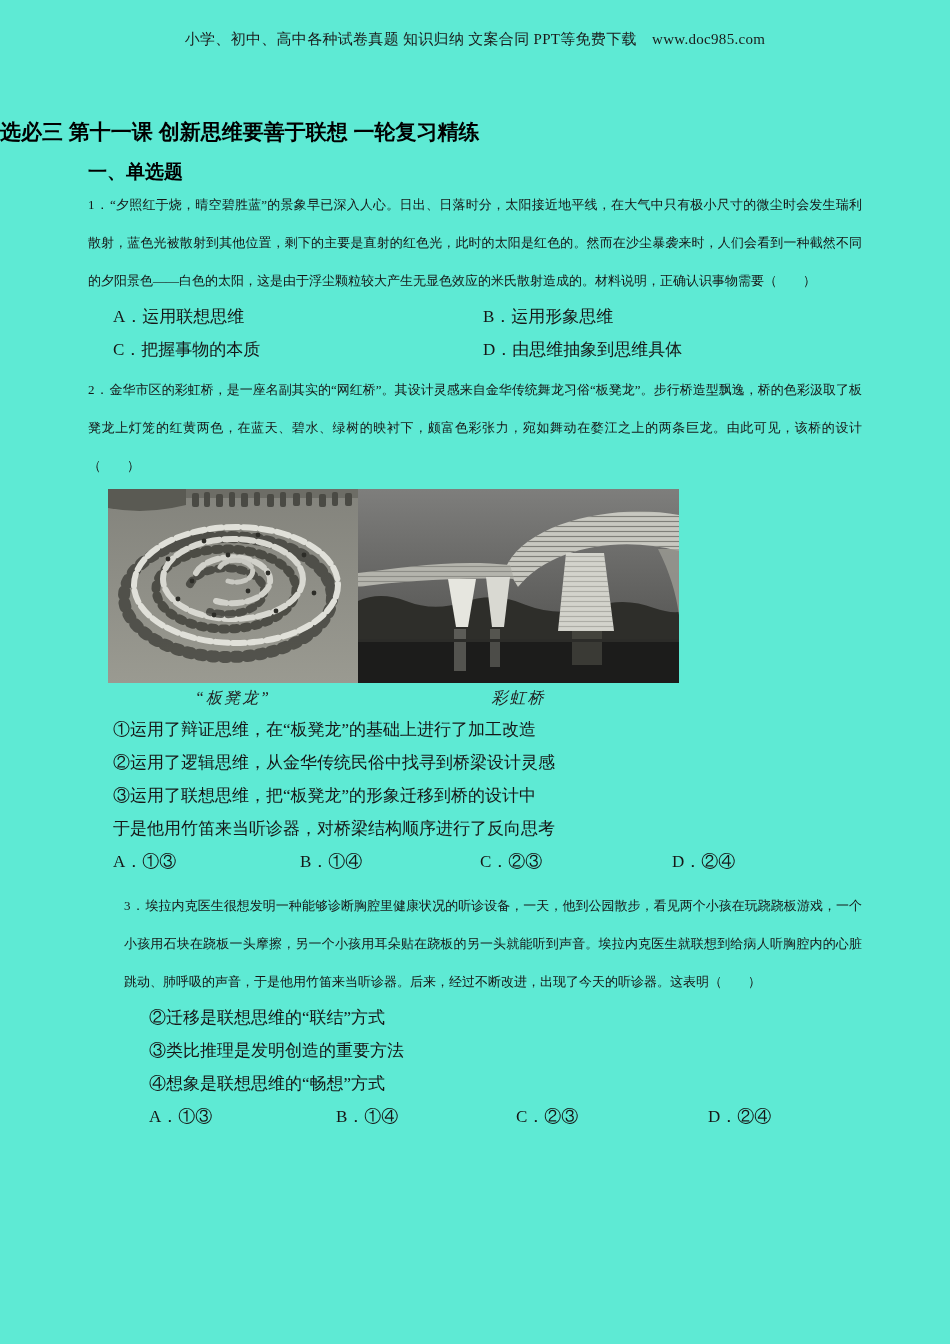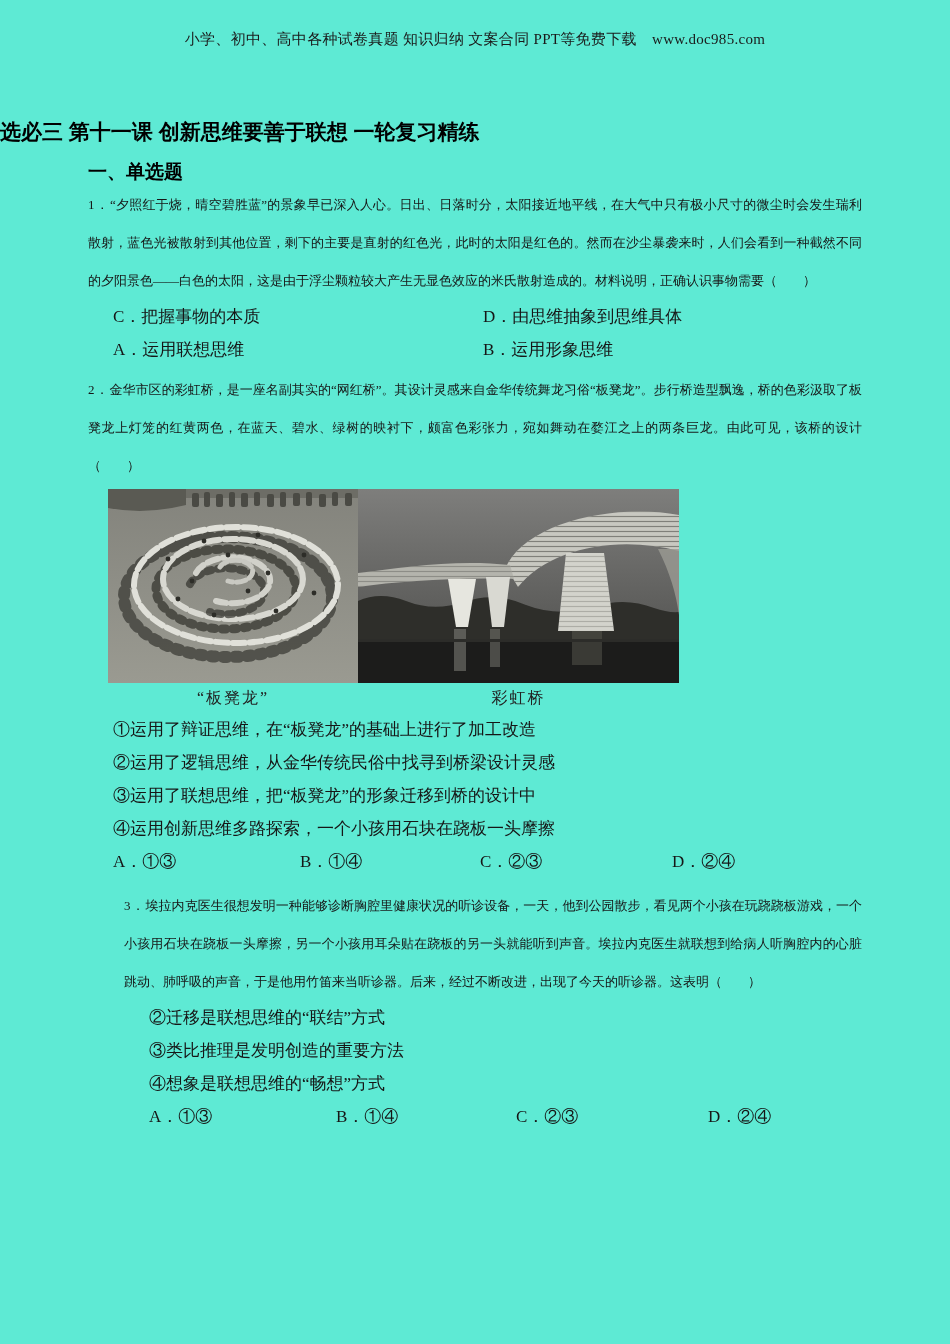--- a/index.html
+++ b/index.html
@@ -32,46 +32,46 @@
   .opt-row.four-col .c1 { width:187px; }
   .opt-row.four-col .c2 { width:180px; }
   .opt-row.four-col .c3 { width:192px; }
   .opt-row.four-col .c4 { flex:1; }
   #q2 { margin-top:5px; }
   #q3 { margin-top:9px;margin-left:36px; }
   .figures { display:flex; margin:4px 0 4px 20px; }
   .figures figure { margin:0; }
   .photo { display:block; background:#8e8e87; }
   figcaption {
-    text-align:center; font-size:16px; 
+    text-align:center; font-size:16px; font-style:italic;
     line-height:22px; margin-top:4px; letter-spacing:2px; color:#222;
   }
 </style>
 </head>
 <body>
 
 <div class="page">
 
   <div class="site-header">小学、初中、高中各种试卷真题 知识归纳 文案合同 PPT等免费下载　www.doc985.com</div>
 
   <h1 class="doc-title">选必三 第十一课 创新思维要善于联想 一轮复习精练</h1>
 
   <div class="content">
 
     <h2 class="section-heading">一、单选题</h2>
 
     <div class="question" id="q1">
       <p class="stem"><span class="qnum">1．</span><span>“夕照红于烧，晴空碧胜蓝”的景象早已深入人心。日出、日落时分，太阳接近地平线，在大气中只有极小尺寸的微尘时会发生瑞利散射，蓝色光被散射到其他位置，剩下的主要是直射的红色光，此时的太阳是红色的。然而在沙尘暴袭来时，人们会看到一种截然不同的夕阳景色——白色的太阳，这是由于浮尘颗粒较大产生无显色效应的米氏散射造成的。材料说明，正确认识事物需要（　　）</span></p>
       <div class="opt-row two-col">
+        <span class="c1">A．运用联想思维</span>
+        <span class="c2">B．运用形象思维</span>
+      </div>
+      <div class="opt-row two-col">
         <span class="c1">C．把握事物的本质</span>
         <span class="c2">D．由思维抽象到思维具体</span>
-      </div>
-      <div class="opt-row two-col">
-        <span class="c1">A．运用联想思维</span>
-        <span class="c2">B．运用形象思维</span>
       </div>
     </div>
 
     <div class="question" id="q2">
       <p class="stem"><span class="qnum">2．</span><span>金华市区的彩虹桥，是一座名副其实的“网红桥”。其设计灵感来自金华传统舞龙习俗“板凳龙”。步行桥造型飘逸，桥的色彩汲取了板凳龙上灯笼的红黄两色，在蓝天、碧水、绿树的映衬下，颇富色彩张力，宛如舞动在婺江之上的两条巨龙。由此可见，该桥的设计（　　）</span></p>
 
       <div class="figures">
         <figure>
 
           <svg class="photo" width="250" height="194" viewBox="0 0 250 194" aria-hidden="true">
@@ -158,21 +158,21 @@
               <rect x="0" y="150" width="321" height="3" fill="#3c3c38"></rect>
             </g>
           </svg>
           <figcaption>彩虹桥</figcaption>
         </figure>
       </div>
 
       <p class="sub">①运用了辩证思维，在“板凳龙”的基础上进行了加工改造</p>
       <p class="sub">②运用了逻辑思维，从金华传统民俗中找寻到桥梁设计灵感</p>
       <p class="sub">③运用了联想思维，把“板凳龙”的形象迁移到桥的设计中</p>
-      <p class="sub">④运用创新思维多路探索，一个小孩用石块在跷板一头摩擦</p>
+      <p class="sub">于是他用竹笛来当听诊器，对桥梁结构顺序进行了反向思考</p>
       <div class="opt-row four-col">
         <span class="c1">A．①③</span>
         <span class="c2">B．①④</span>
         <span class="c3">C．②③</span>
         <span class="c4">D．②④</span>
       </div>
     </div>
 
     <div class="question" id="q3">
       <p class="stem"><span class="qnum">3．</span><span>埃拉内克医生很想发明一种能够诊断胸腔里健康状况的听诊设备，一天，他到公园散步，看见两个小孩在玩跷跷板游戏，一个小孩用石块在跷板一头摩擦，另一个小孩用耳朵贴在跷板的另一头就能听到声音。埃拉内克医生就联想到给病人听胸腔内的心脏跳动、肺呼吸的声音，于是他用竹笛来当听诊器。后来，经过不断改进，出现了今天的听诊器。这表明（　　）</span></p>

